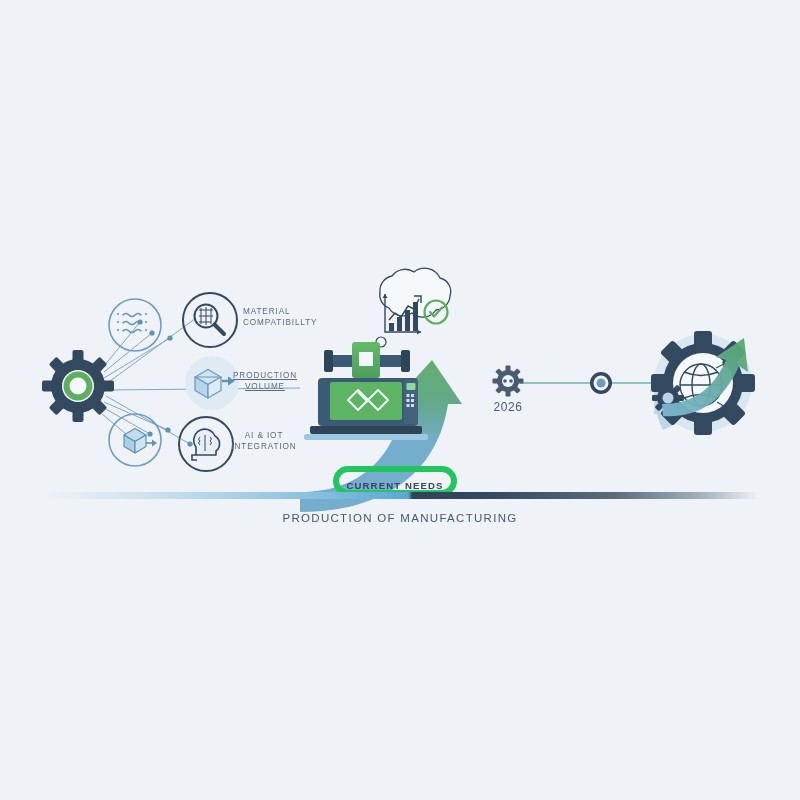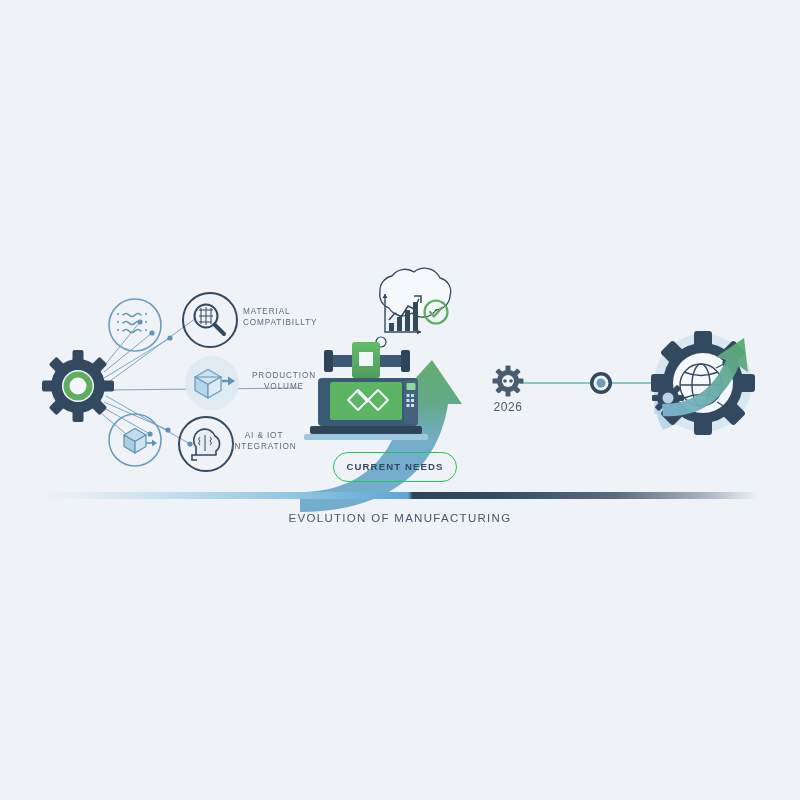--- a/index.html
+++ b/index.html
@@ -19,23 +19,23 @@
     letter-spacing:.9px;
     line-height:11px;
     font-weight:400;
     white-space:pre-line;
     text-align:left;
   }
   .lbl-center{text-align:center;}
 
   #badge-current-needs{
     position:absolute;
-    left:333px;top:452px;
+    left:333px;top:466px;
     width:124px;height:30px;
-    border:1px solid #22c55e;
+    border:6px solid #22c55e;
     border-radius:15px;
     background:transparent;
     box-sizing:border-box;
   }
   #badge-current-needs .badge-text{
     display:block;
     text-align:center;
     line-height:28px;
     font-size:9.6px;
     letter-spacing:1.1px;
@@ -377,29 +377,29 @@
       <path d="M662,404
                C 690,404 712,392 726,360
                L 716,357 L 744,338 L 748,372 L 739,366
                C 722,404 696,418 663,416 Z" fill="url(#gradSwoosh)" opacity="0.95"></path>
     </g>
   </svg>
 
   <div class="lbl" style="left:243px;top:306px;width:80px;">MATERIAL
 COMPATIBILLTY</div>
 
-  <div class="lbl lbl-center" style="left:244px;top:370px;width:80px;">PRODUCTION
+  <div class="lbl lbl-center" style="left:225px;top:370px;width:80px;text-decoration:underline;">PRODUCTION
 VOLUME</div>
 
   <div class="lbl lbl-center" style="left:226px;top:430px;width:76px;">AI &amp; IOT
 INTEGRATION</div>
 
   <div id="badge-current-needs">
     <span class="badge-text">CURRENT NEEDS</span>
   </div>
 
   <div id="evo-bar"></div>
 
-  <div id="evo-title">EVOLUTION OF MANUFACTURING</div>
+  <div id="evo-title">PRODUCTION OF MANUFACTURING</div>
 
   <div id="year-2026">2026</div>
 
 </div>
 
 </body></html>

